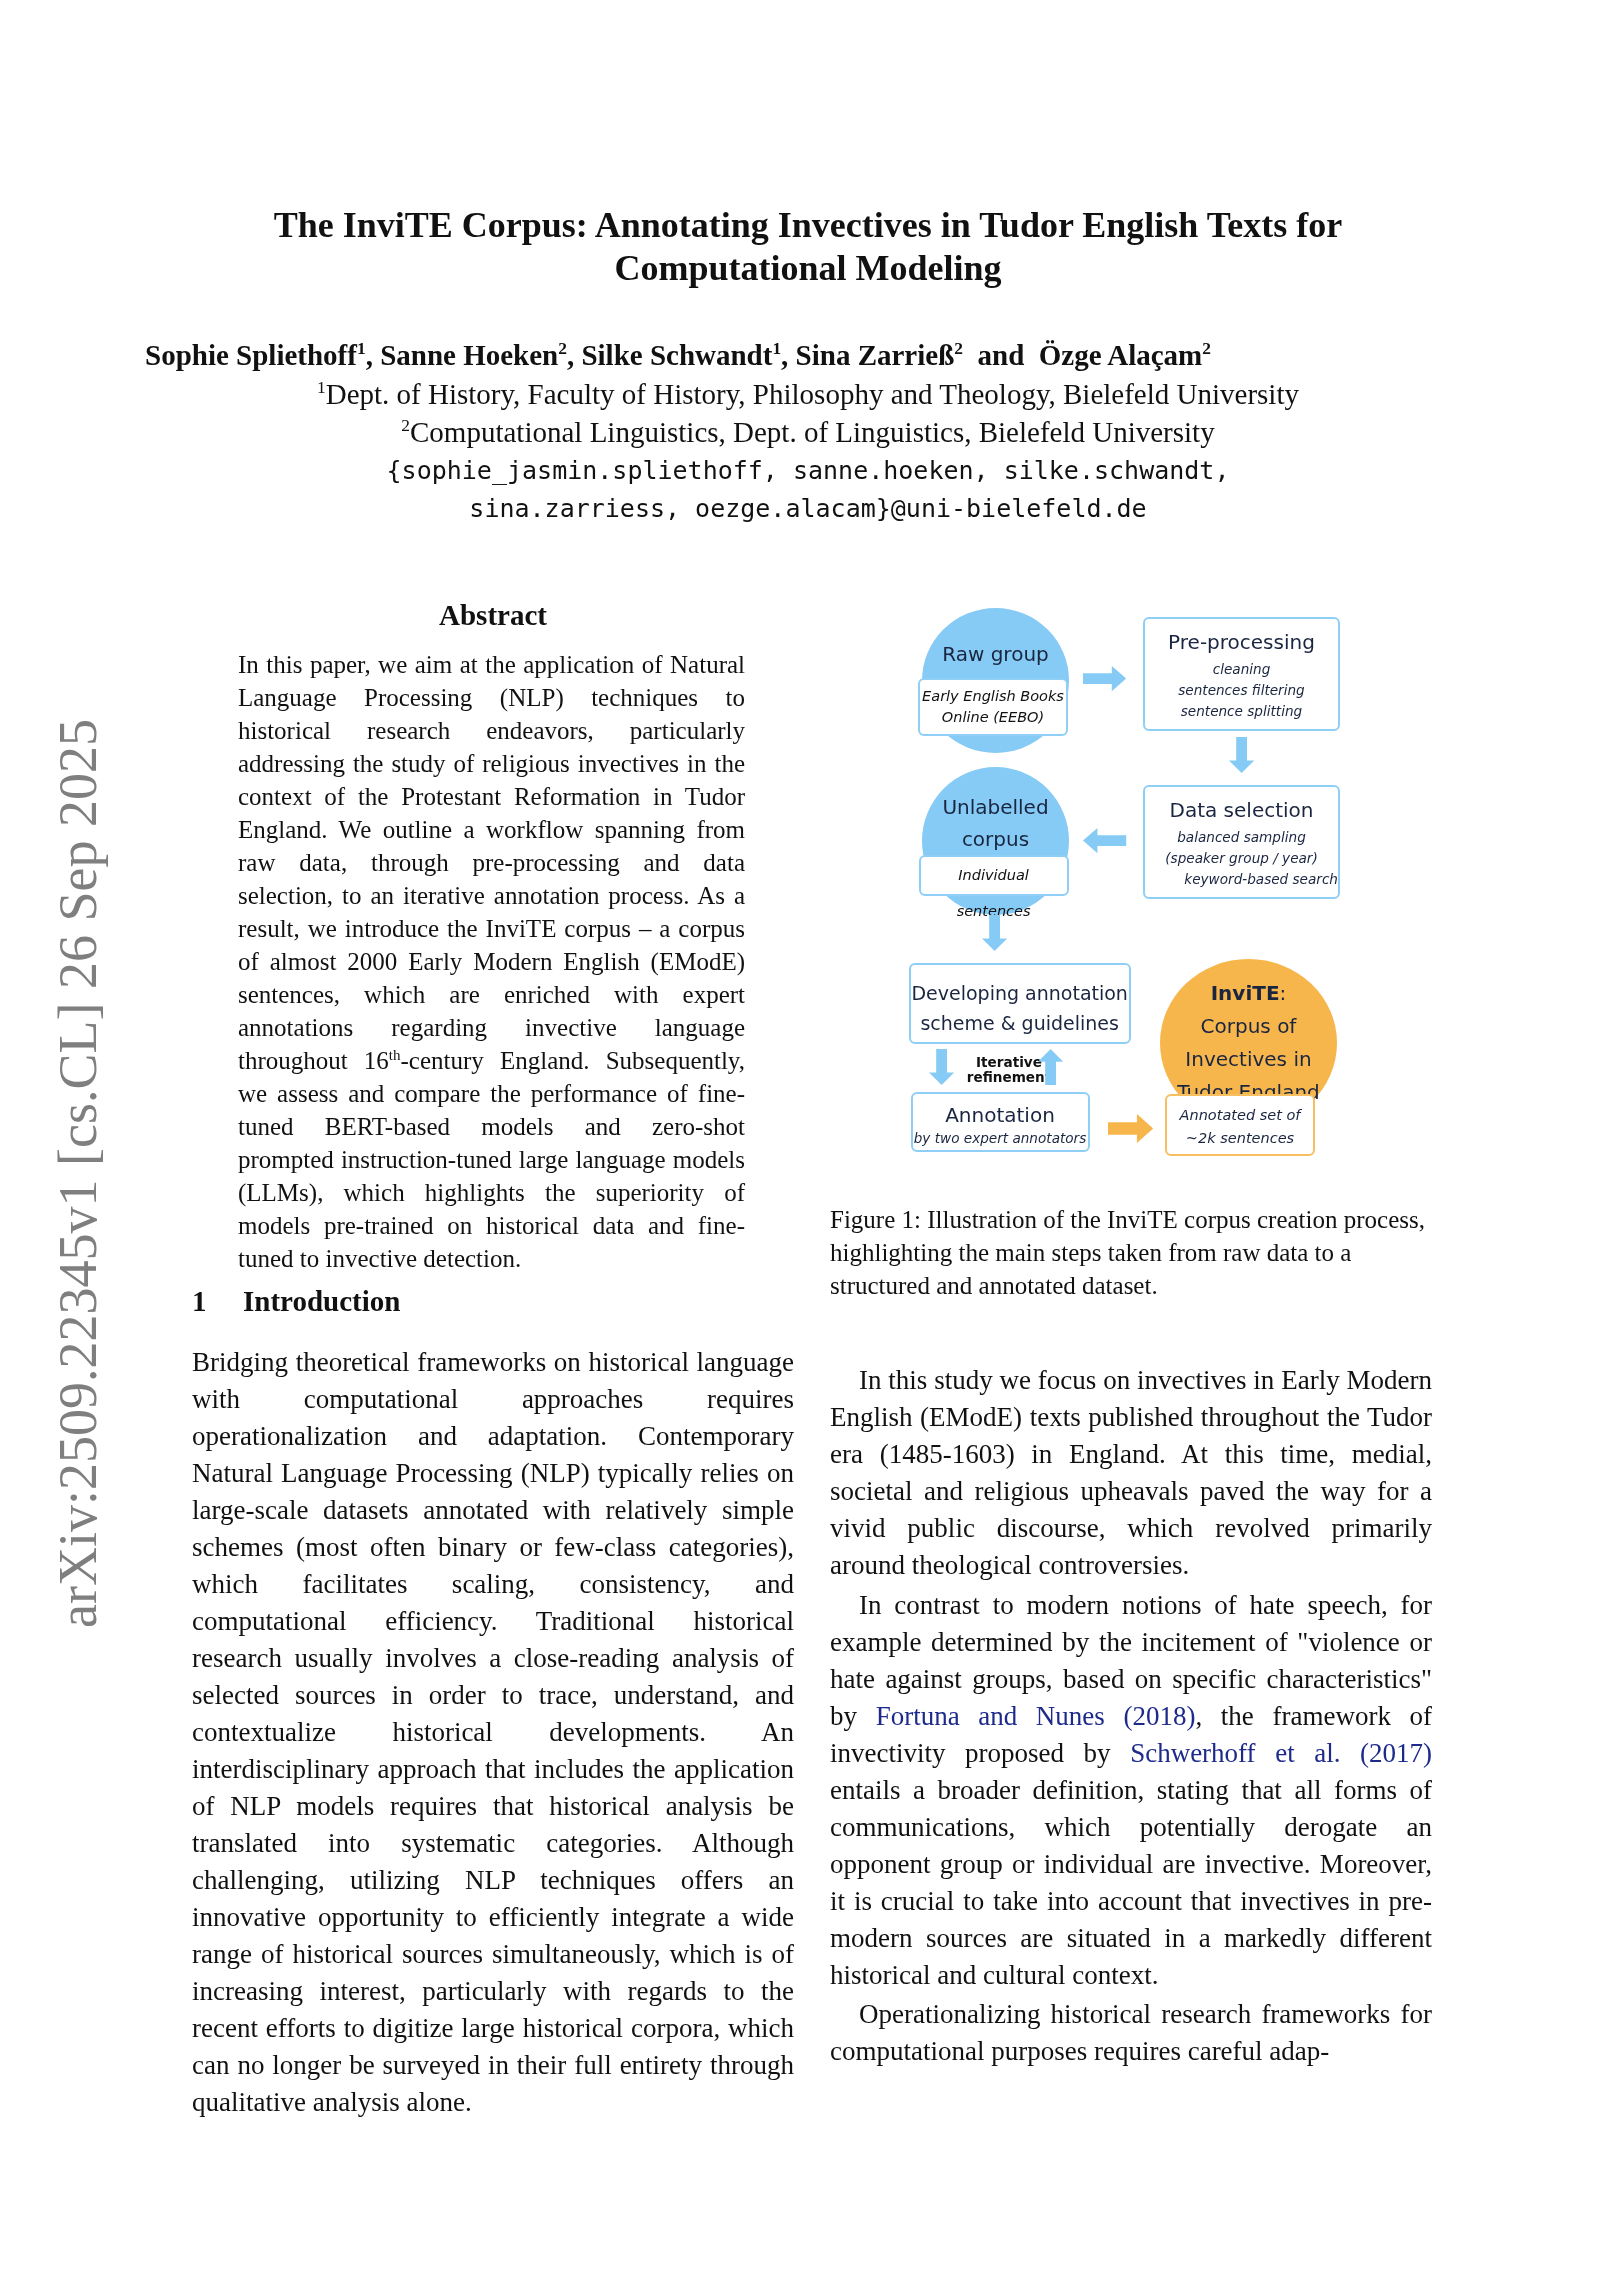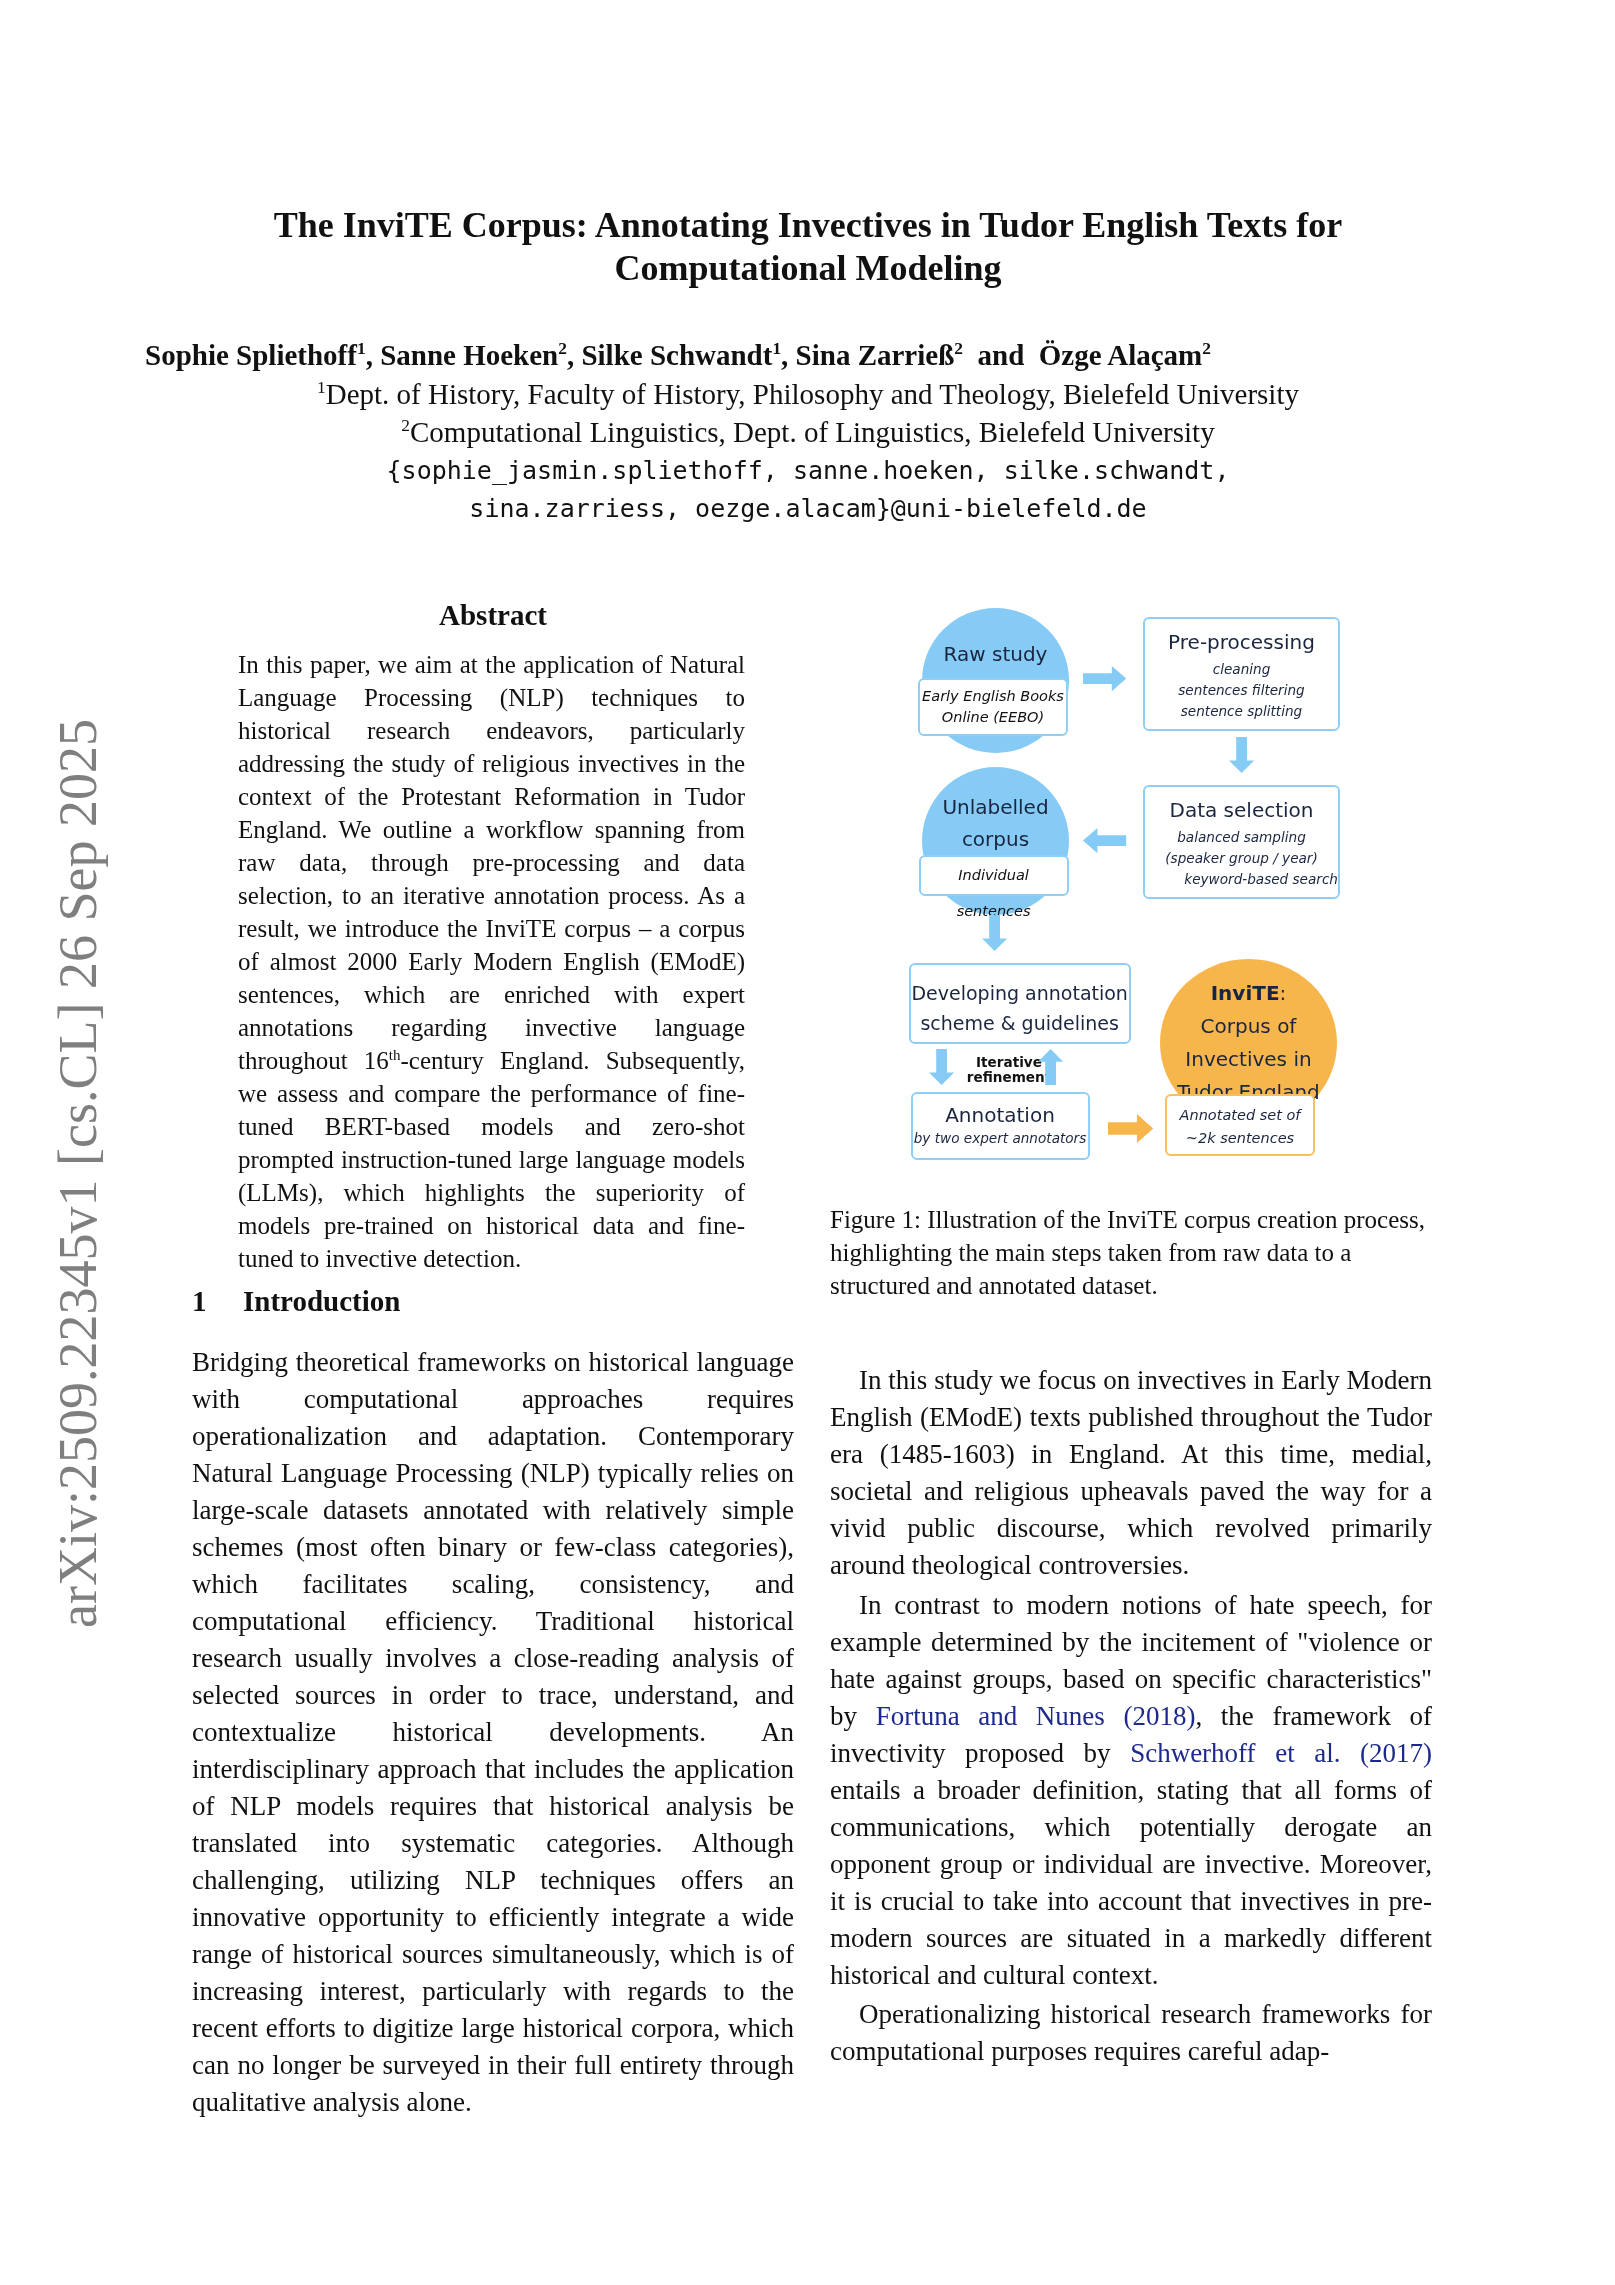--- a/index.html
+++ b/index.html
@@ -82,21 +82,21 @@
 <div class="abstract-body"><span>In this paper, we aim at the application of Natural Language Processing (NLP) techniques to historical research endeavors, particularly addressing the study of religious invectives in the context of the Protestant Reformation in Tudor England. We outline a workflow spanning from raw data, through pre-processing and data selection, to an iterative annotation process. As a result, we introduce the InviTE corpus – a corpus of almost 2000 Early Modern English (EModE) sentences, which are enriched with expert annotations regarding invective language throughout 16</span><sup>th</sup><span>-century England. Subsequently, we assess and compare the performance of fine-tuned BERT-based models and zero-shot prompted instruction-tuned large language models (LLMs), which highlights the superiority of models pre-trained on historical data and fine-tuned to invective detection.</span></div>
 
 <div class="intro-head"><span class="num">1</span><span>Introduction</span></div>
 <div class="col-left">
   <p>Bridging theoretical frameworks on historical language with computational approaches requires operationalization and adaptation. Contemporary Natural Language Processing (NLP) typically relies on large-scale datasets annotated with relatively simple schemes (most often binary or few-class categories), which facilitates scaling, consistency, and computational efficiency. Traditional historical research usually involves a close-reading analysis of selected sources in order to trace, understand, and contextualize historical developments. An interdisciplinary approach that includes the application of NLP models requires that historical analysis be translated into systematic categories. Although challenging, utilizing NLP techniques offers an innovative opportunity to efficiently integrate a wide range of historical sources simultaneously, which is of increasing interest, particularly with regards to the recent efforts to digitize large historical corpora, which can no longer be surveyed in their full entirety through qualitative analysis alone.</p>
 </div>
 
 <div class="figure">
 
   <div class="fig-circle" style="left:26px;top:11px;width:147px;height:145px;"></div>
-  <div class="fig-label" style="left:26px;top:45px;width:147px;font-size:20px;">Raw study</div>
+  <div class="fig-label" style="left:26px;top:45px;width:147px;font-size:20px;">Raw group</div>
   <div class="fig-box" style="left:22px;top:81px;width:150px;height:58px;font-size:14.5px;line-height:21px;padding-top:6.3px;">
     <div class="it">Early English Books</div>
     <div class="it">Online (EEBO)</div>
   </div>
   <svg class="arrow" style="left:187px;top:69px;" width="45" height="27" viewBox="0 0 50 30">
       <polygon points="0,8 32,8 32,0 48,14 32,28 32,20 0,20" fill="#86cbf5"></polygon>
     </svg>
 
   <div class="fig-box" style="left:247px;top:20px;width:197px;height:114px;padding-top:11px;">
     <div style="font-size:20px;color:#1a2540;margin-bottom:5.4px;">Pre-processing</div>
@@ -138,21 +138,21 @@
       <polygon points="8,0 20,0 20,26 28,26 14,40 0,26 8,26" fill="#86cbf5"></polygon>
     </svg>
   <div style="position:absolute;left:63px;top:458px;width:100px;text-align:center;font-weight:bold;font-size:13.6px;line-height:15.4px;color:#111;">
     <div>Iterative</div>
     <div>refinement</div>
   </div>
   <svg class="arrow" style="left:142px;top:452px;" width="27" height="38" viewBox="0 0 30 42">
       <polygon points="14,0 28,14 20,14 20,40 8,40 8,14 0,14" fill="#86cbf5"></polygon>
     </svg>
 
-  <div class="fig-box" style="left:14.5px;top:495px;width:179px;height:68px;padding-top:7.2px;">
+  <div class="fig-box" style="left:14.5px;top:495px;width:179px;height:60px;padding-top:7.2px;">
     <div style="font-size:20px;color:#1a2540;line-height:29px;">Annotation</div>
     <div class="it" style="font-size:13.6px;color:#1a2540;">by two expert annotators</div>
   </div>
   <svg class="arrow" style="left:212px;top:517px;" width="47" height="29" viewBox="0 0 52 32">
       <polygon points="0,9 32,9 32,0 50,16 32,32 32,23 0,23" fill="#f7b64c"></polygon>
     </svg>
 
   <div class="fig-circle orange" style="left:264px;top:362px;width:177px;height:168px;"></div>
   <div class="fig-label" style="left:264px;top:380px;width:177px;font-size:20px;line-height:33px;">
     <div><span style="font-weight:bold;">InviTE</span><span>:</span></div>

